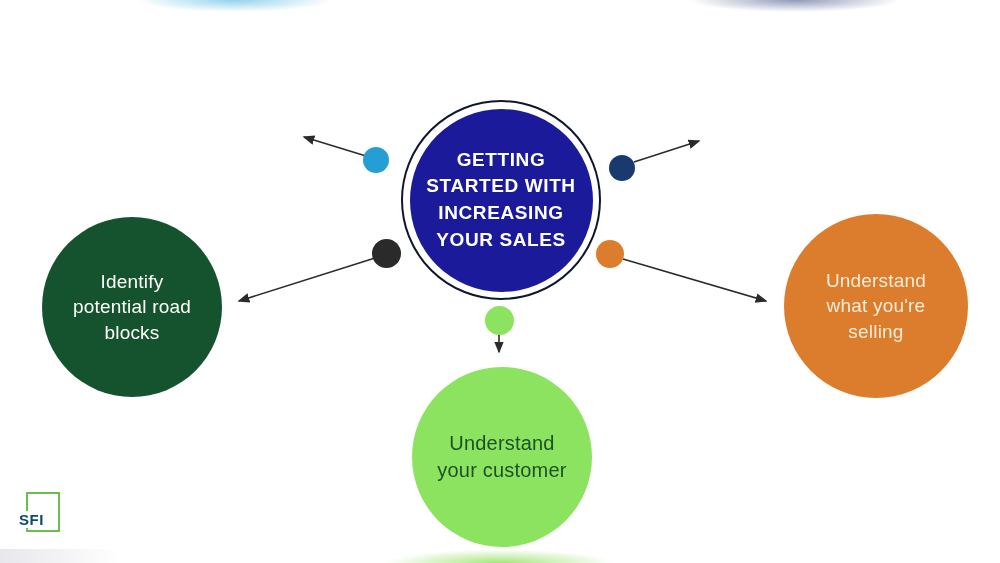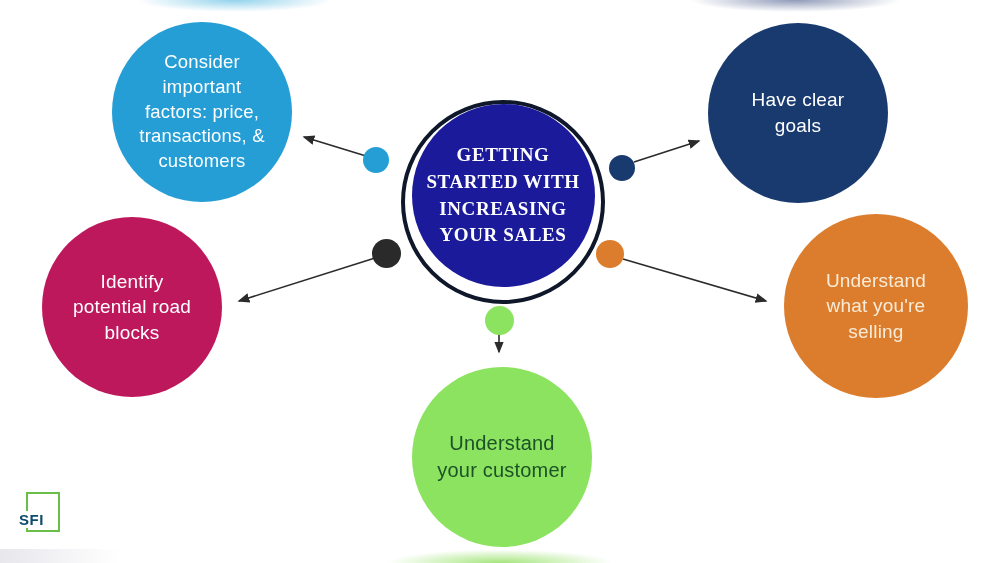--- a/index.html
+++ b/index.html
@@ -24,34 +24,34 @@
   }
   .node{
     position:absolute;border-radius:50%;
     display:flex;align-items:center;justify-content:center;text-align:center;
   }
   .node .label{
     white-space:pre-line;line-height:1.35;font-weight:500;letter-spacing:.2px;
   }
   .hub-ring{
     position:absolute;left:401px;top:100px;width:196px;height:196px;
-    border:4px solid #0f172a;border-radius:50%;
-    display:flex;justify-content:center;font-family:Liberation Serif, serif;
+    border:2px solid #0f172a;border-radius:50%;
+    display:flex;align-items:center;justify-content:center;
   }
   .hub{
     width:183px;height:183px;border-radius:50%;background:#1b1a9a;
     display:flex;align-items:center;justify-content:center;text-align:center;
   }
   .hub .label{
     color:#ffffff;font-size:19px;font-weight:600;letter-spacing:.6px;
     line-height:1.4;white-space:pre-line;
   }
   .c-blue  {background:#259dd5;color:#ffffff;font-size:18.5px;}
   .c-navy  {background:#193a6e;color:#ffffff;font-size:19px;}
-  .c-black {background:#be185d;color:#ffffff;font-size:19px;}
+  .c-black {background:#14532d;color:#ffffff;font-size:19px;}
   .c-orange{background:#dc7d2d;color:#f8ecd9;font-size:19px;}
   .c-green {background:#8ce35f;color:#1d5128;font-size:20px;}
   .dot{position:absolute;border-radius:50%;}
   .arrows{position:absolute;left:0;top:0;}
   
   .logo{position:absolute;left:17px;top:489px;width:48px;height:46px;}
   .logo-square{position:absolute;left:9px;top:3px;width:30px;height:36px;border:2px solid #6abf4b;}
   .logo-text{
     position:absolute;left:0;top:22px;background:#ffffff;padding:0 2px;
     font-weight:700;font-size:15px;color:#0c4a6e;letter-spacing:.5px;
@@ -86,32 +86,21 @@
 
   <div class="hub-ring">
     <div class="hub">
       <span class="label">GETTING
 STARTED WITH
 INCREASING
 YOUR SALES</span>
     </div>
   </div>
 
-  <div class="node c-blue" style="left:112px;top:22px;width:180px;height:180px;">
-    <span class="label">Consider
-important
-factors: price,
-transactions, &amp;
-customers</span>
-  </div>
 
-  <div class="node c-navy" style="left:708px;top:23px;width:180px;height:180px;">
-    <span class="label">Have clear
-goals</span>
-  </div>
 
   <div class="node c-black" style="left:42px;top:217px;width:180px;height:180px;">
     <span class="label">Identify
 potential road
 blocks</span>
   </div>
 
   <div class="node c-orange" style="left:784px;top:214px;width:184px;height:184px;">
     <span class="label">Understand
 what you're

